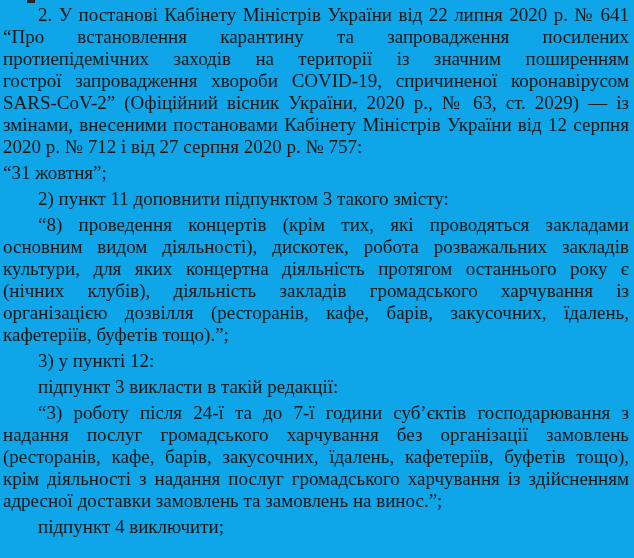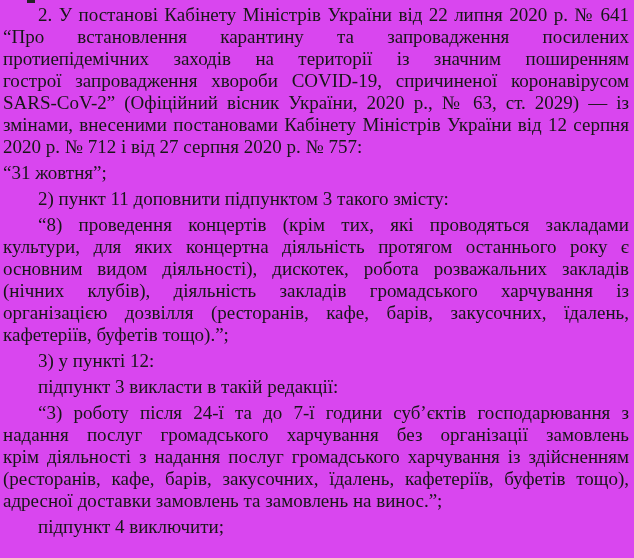--- a/index.html
+++ b/index.html
@@ -17,21 +17,21 @@
     position: absolute;
     left: 0;
     top: 0;
     width: 634px;
     height: 558px;
     box-sizing: border-box;
     padding: 4px 5px 0 3px;
     font-family: "Liberation Serif", "DejaVu Serif", serif;
     font-size: 19px;
     color: #171717;
-    background: #d946ef;
+    background: #0ea5e9;
   }
   .para { margin: 0; }
   .para + .para { margin-top: 4px; }
   .line {
     display: block;
     height: 22px;
     line-height: 22px;
     white-space: normal;
     overflow: visible;
   }
@@ -77,40 +77,40 @@
   <div class="para">
     <span class="line l">“31 жовтня”;</span>
   </div>
 
   <div class="para">
     <span class="line l ind">2) пункт 11 доповнити підпунктом 3 такого змісту:</span>
   </div>
 
   <div class="para">
     <span class="line j ind">“8) проведення концертів (крім тих, які проводяться закладами</span>
+    <span class="line j">основним видом діяльності), дискотек, робота розважальних закладів</span>
     <span class="line j">культури, для яких концертна діяльність протягом останнього року є</span>
-    <span class="line j">основним видом діяльності), дискотек, робота розважальних закладів</span>
     <span class="line j">(нічних клубів), діяльність закладів громадського харчування із</span>
     <span class="line j">організацією дозвілля (ресторанів, кафе, барів, закусочних, їдалень,</span>
     <span class="line l">кафетеріїв, буфетів тощо).”;</span>
   </div>
 
   <div class="para">
     <span class="line l ind">3) у пункті 12:</span>
   </div>
 
   <div class="para">
     <span class="line l ind">підпункт 3 викласти в такій редакції:</span>
   </div>
 
   <div class="para">
     <span class="line j ind">“3) роботу після 24-ї та до 7-ї години суб’єктів господарювання з</span>
     <span class="line j">надання послуг громадського харчування без організації замовлень</span>
+    <span class="line j">(ресторанів, кафе, барів, закусочних, їдалень, кафетеріїв, буфетів тощо),</span>
     <span class="line j">крім діяльності з надання послуг громадського харчування із здійсненням</span>
-    <span class="line j">(ресторанів, кафе, барів, закусочних, їдалень, кафетеріїв, буфетів тощо),</span>
     <span class="line l">адресної доставки замовлень та замовлень на винос.”;</span>
   </div>
 
   <div class="para">
     <span class="line l ind">підпункт 4 виключити;</span>
   </div>
 
 </div>
 
 </body></html>

